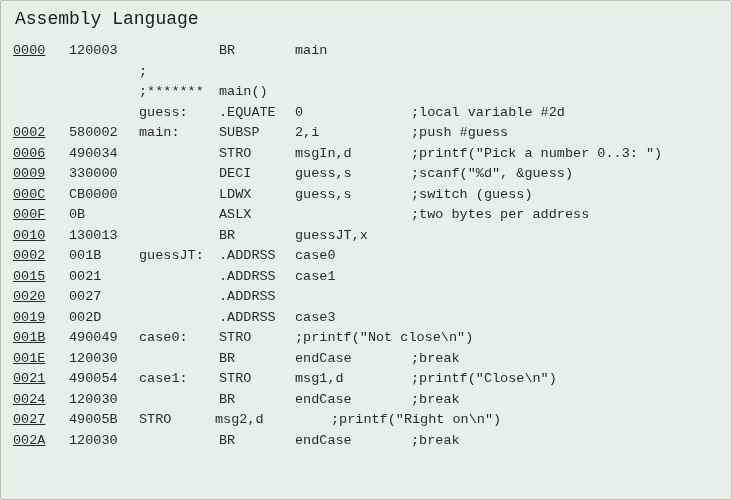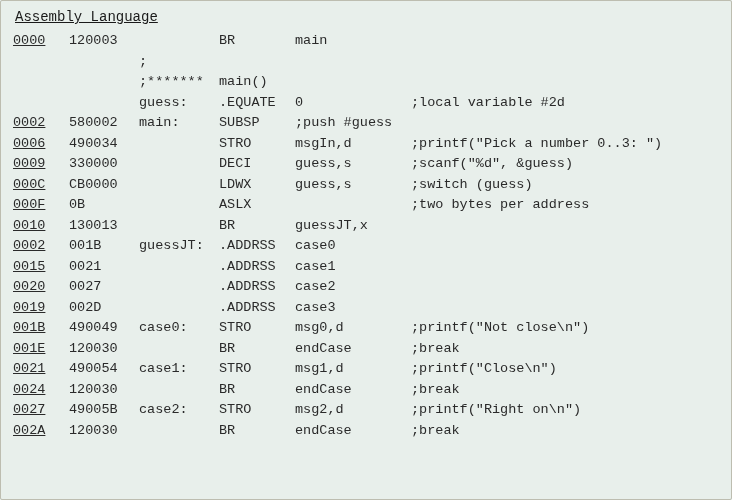--- a/index.html
+++ b/index.html
@@ -17,23 +17,22 @@
     box-sizing: border-box;
     padding: 8px 12px 12px 12px;
     width: 732px;
     height: 500px;
     background: #e8efeb;
     border: 1px solid #bdbdb0;
     border-radius: 2px;
   }
   .title {
     font-family: "Courier New", Courier, monospace;
-    font-size: 14px;
-    text-decoration: underline;
-    margin: 0 0 6px 2px;
+    font-size: 18px;
+    margin: 0 0 12px 2px;
     color: #1a1a1a;
   }
   .listing {
     line-height: 20.5px;
   }
   .row {
     display: flex;
     white-space: pre;
   }
   .addr   { width: 56px; text-decoration: underline; }
@@ -46,30 +45,30 @@
 </head>
 <body>
 
 <div class="page">
   <div class="title">Assembly Language</div>
   <div class="listing" id="listing">
       <div class="row"><span class="addr">0000</span><span class="obj">120003</span><span class="label"></span><span class="mnem">BR</span><span class="oper">main</span><span class="comm"></span></div>
       <div class="row"><span class="addr"></span><span class="obj"></span><span class="label">;</span><span class="mnem"></span><span class="oper"></span><span class="comm"></span></div>
       <div class="row"><span class="addr"></span><span class="obj"></span><span class="label">;*******</span><span class="mnem">main()</span><span class="oper"></span><span class="comm"></span></div>
       <div class="row"><span class="addr"></span><span class="obj"></span><span class="label">guess:</span><span class="mnem">.EQUATE</span><span class="oper">0</span><span class="comm">;local variable #2d</span></div>
-      <div class="row"><span class="addr">0002</span><span class="obj">580002</span><span class="label">main:</span><span class="mnem">SUBSP</span><span class="comm">;push #guess</span></div>
+      <div class="row"><span class="addr">0002</span><span class="obj">580002</span><span class="label">main:</span><span class="mnem">SUBSP</span><span class="oper">2,i</span><span class="comm">;push #guess</span></div>
       <div class="row"><span class="addr">0006</span><span class="obj">490034</span><span class="label"></span><span class="mnem">STRO</span><span class="oper">msgIn,d</span><span class="comm">;printf("Pick a number 0..3: ")</span></div>
       <div class="row"><span class="addr">0009</span><span class="obj">330000</span><span class="label"></span><span class="mnem">DECI</span><span class="oper">guess,s</span><span class="comm">;scanf("%d", &amp;guess)</span></div>
       <div class="row"><span class="addr">000C</span><span class="obj">CB0000</span><span class="label"></span><span class="mnem">LDWX</span><span class="oper">guess,s</span><span class="comm">;switch (guess)</span></div>
       <div class="row"><span class="addr">000F</span><span class="obj">0B</span><span class="label"></span><span class="mnem">ASLX</span><span class="oper"></span><span class="comm">;two bytes per address</span></div>
       <div class="row"><span class="addr">0010</span><span class="obj">130013</span><span class="label"></span><span class="mnem">BR</span><span class="oper">guessJT,x</span><span class="comm"></span></div>
       <div class="row"><span class="addr">0002</span><span class="obj">001B</span><span class="label">guessJT:</span><span class="mnem">.ADDRSS</span><span class="oper">case0</span><span class="comm"></span></div>
       <div class="row"><span class="addr">0015</span><span class="obj">0021</span><span class="label"></span><span class="mnem">.ADDRSS</span><span class="oper">case1</span><span class="comm"></span></div>
-      <div class="row"><span class="addr">0020</span><span class="obj">0027</span><span class="label"></span><span class="mnem">.ADDRSS</span><span class="oper">case2</span><span class="comm"></span></div>
+      <div class="row"><span class="addr">0020</span><span class="obj">0027</span><span class="label"></span><span class="mnem">.ADDRSS</span><span class="comm"></span></div>
       <div class="row"><span class="addr">0019</span><span class="obj">002D</span><span class="label"></span><span class="mnem">.ADDRSS</span><span class="oper">case3</span><span class="comm"></span></div>
-      <div class="row"><span class="addr">001B</span><span class="obj">490049</span><span class="label">case0:</span><span class="mnem">STRO</span><span class="oper">msg0,d</span><span class="comm">;printf("Not close\n")</span></div>
+      <div class="row"><span class="addr">001B</span><span class="obj">490049</span><span class="label">case0:</span><span class="mnem">STRO</span><span class="comm">;printf("Not close\n")</span></div>
       <div class="row"><span class="addr">001E</span><span class="obj">120030</span><span class="label"></span><span class="mnem">BR</span><span class="oper">endCase</span><span class="comm">;break</span></div>
       <div class="row"><span class="addr">0021</span><span class="obj">490054</span><span class="label">case1:</span><span class="mnem">STRO</span><span class="oper">msg1,d</span><span class="comm">;printf("Close\n")</span></div>
       <div class="row"><span class="addr">0024</span><span class="obj">120030</span><span class="label"></span><span class="mnem">BR</span><span class="oper">endCase</span><span class="comm">;break</span></div>
-      <div class="row"><span class="addr">0027</span><span class="obj">49005B</span><span class="label">case2:</span><span class="mnem">STRO</span><span class="oper">msg2,d</span><span class="comm">;printf("Right on\n")</span></div>
+      <div class="row"><span class="addr">0027</span><span class="obj">49005B</span><span class="mnem">STRO</span><span class="oper">msg2,d</span><span class="comm">;printf("Right on\n")</span></div>
       <div class="row"><span class="addr">002A</span><span class="obj">120030</span><span class="label"></span><span class="mnem">BR</span><span class="oper">endCase</span><span class="comm">;break</span></div>
     </div>
 </div>
 
 </body></html>

